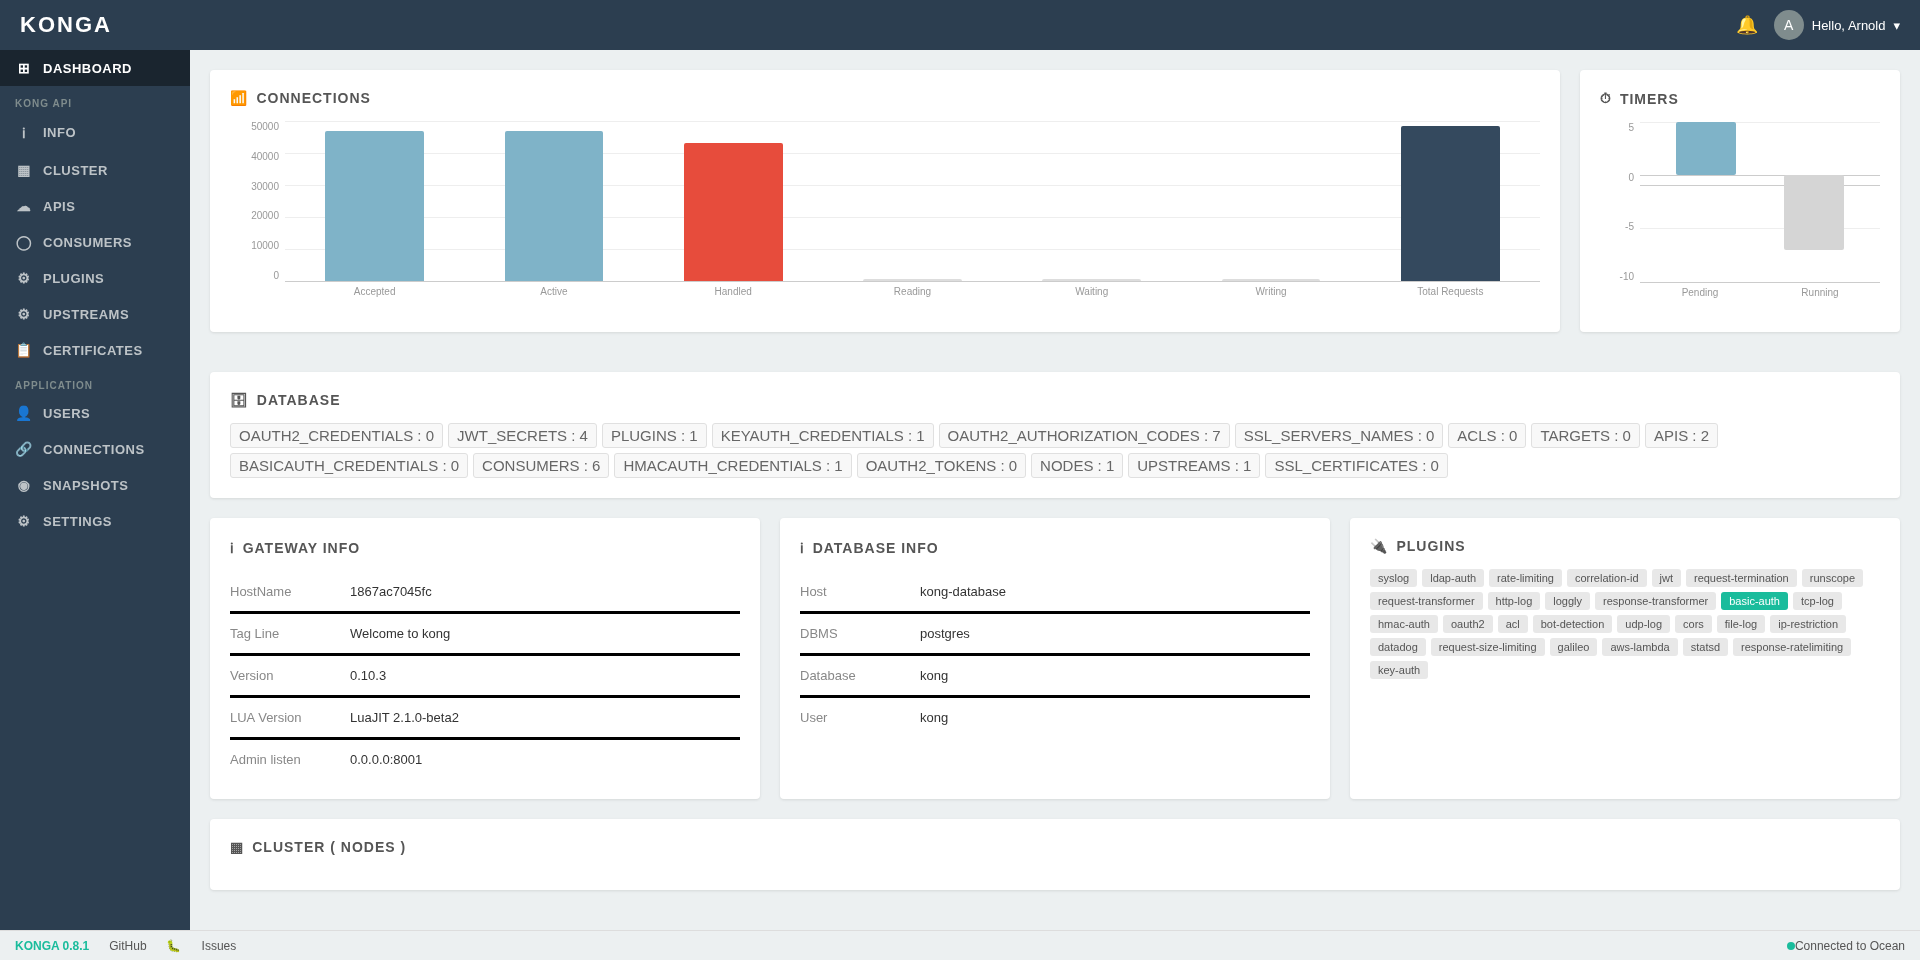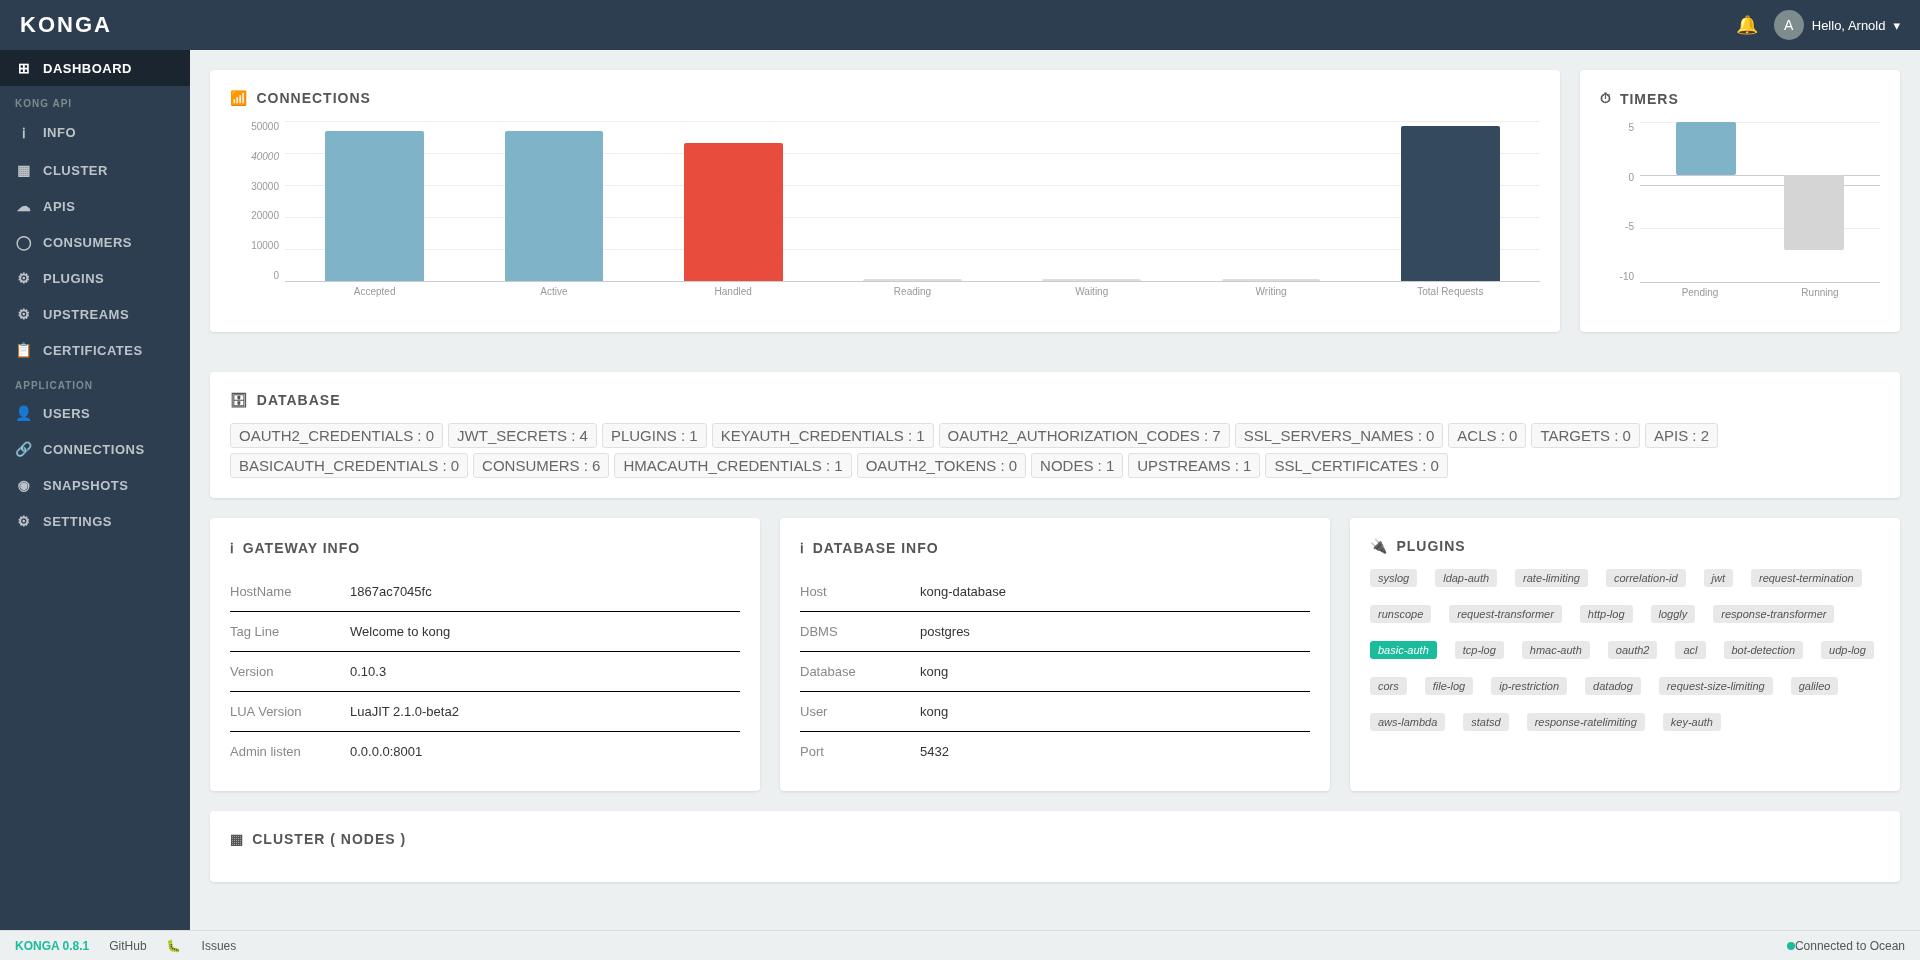--- a/index.html
+++ b/index.html
@@ -33,27 +33,27 @@
     
     .row { display: flex; gap: 20px; margin-bottom: 20px; }
     .col-main { flex: 1; }
     .col-side { width: 320px; flex-shrink: 0; }
 
     
     .db-tags { display: flex; flex-wrap: wrap; gap: 5px; }
     .db-tag { background: #f8f8f8; border: 1px solid #e0e0e0; border-radius: 3px; padding: 3px 8px; font-size: 15px; color: #666; }
 
     
-    .info-row { display: flex; padding: 12px 0; border-bottom: 1px solid #000000; font-size: 13px; }
+    .info-row { display: flex; padding: 12px 0; border-bottom: 3px solid #000000; font-size: 13px; }
     .info-row:last-child { border-bottom: none; }
     .info-label { color: #888; width: 120px; flex-shrink: 0; }
     .info-value { color: #333; font-weight: 500; }
 
     
-    .plugins-tags { display: flex; flex-wrap: wrap; gap: 18px; font-style: italic; }
+    .plugins-tags { display: flex; flex-wrap: wrap; gap: 5px; }
     .plugin-tag { background: #e8e8e8; border-radius: 3px; padding: 3px 8px; font-size: 11px; color: #555; }
     .plugin-tag.active { background: #1abc9c; color: white; }
 
     
     .bottombar { background: #ecf0f1; border-top: 1px solid #ddd; height: 30px; display: flex; align-items: center; padding: 0 15px; gap: 20px; font-size: 12px; color: #666; flex-shrink: 0; }
     .bottombar .version { color: #1abc9c; font-weight: 600; }
     .bottombar a { color: #555; text-decoration: none; }
     .connected { margin-left: auto; display: flex; align-items: center; color: #555; }
     .connected-dot { width: 8px; height: 8px; border-radius: 50%; background: #1abc9c; }
 
@@ -136,21 +136,21 @@
       <div class="card col-main">
         <div class="card-title">
           <span>📶</span>
           <span>CONNECTIONS</span>
         </div>
 
         <div style="position:relative; height:190px; padding-left:55px; padding-bottom:30px;">
 
           <div style="position:absolute;left:0;top:0;bottom:30px;width:55px;display:flex;flex-direction:column;justify-content:space-between;align-items:flex-end;padding-right:6px;">
             <span style="font-size:10px;color:#999;">50000</span>
-            <span style="font-size:10px;color:#999;font-style:italic;">40000</span>
+            <span style="font-size:10px;color:#999;">40000</span>
             <span style="font-size:10px;color:#999;">30000</span>
             <span style="font-size:10px;color:#999;">20000</span>
             <span style="font-size:10px;color:#999;">10000</span>
             <span style="font-size:10px;color:#999;">0</span>
           </div>
 
           <div style="position:absolute;left:55px;right:0;top:0;bottom:30px;">
             <div style="position:absolute;top:0%;left:0;right:0;border-top:1px solid #eee;"></div>
             <div style="position:absolute;top:20%;left:0;right:0;border-top:1px solid #eee;"></div>
             <div style="position:absolute;top:40%;left:0;right:0;border-top:1px solid #eee;"></div>
@@ -308,24 +308,20 @@
               <span class="info-label">DBMS</span>
               <span class="info-value">postgres</span>
             </div>
             <div class="info-row">
               <span class="info-label">Database</span>
               <span class="info-value">kong</span>
             </div>
             <div class="info-row">
               <span class="info-label">User</span>
               <span class="info-value">kong</span>
-            </div>
-            <div class="info-row">
-              <span class="info-label">Port</span>
-              <span class="info-value">5432</span>
             </div>
           </div>
       </div>
       <div class="card col">
         <div class="card-title">
           <span>🔌</span>
           <span>PLUGINS</span>
         </div>
         <div class="plugins-tags" id="plugins-tags-container">
             <span class="plugin-tag">syslog</span>

